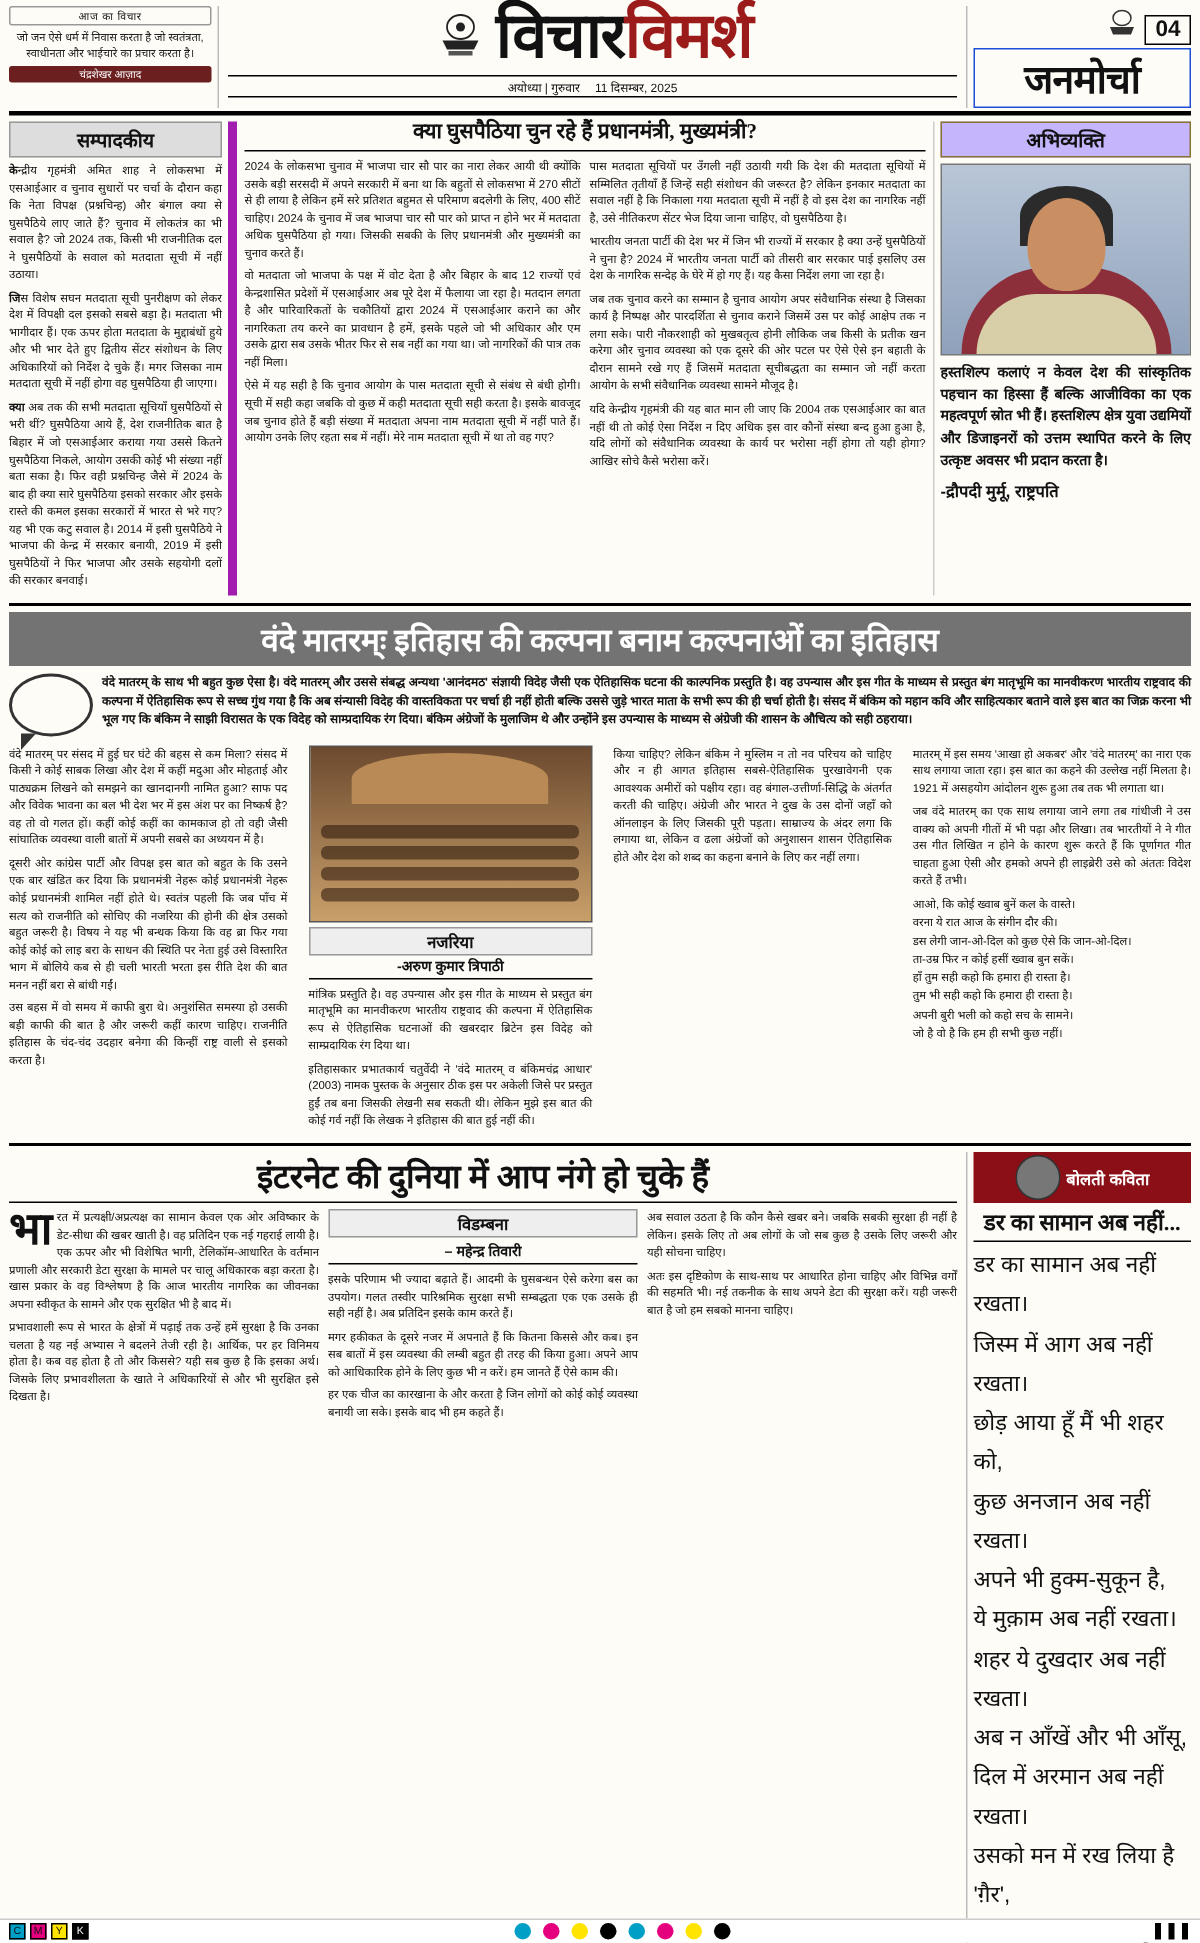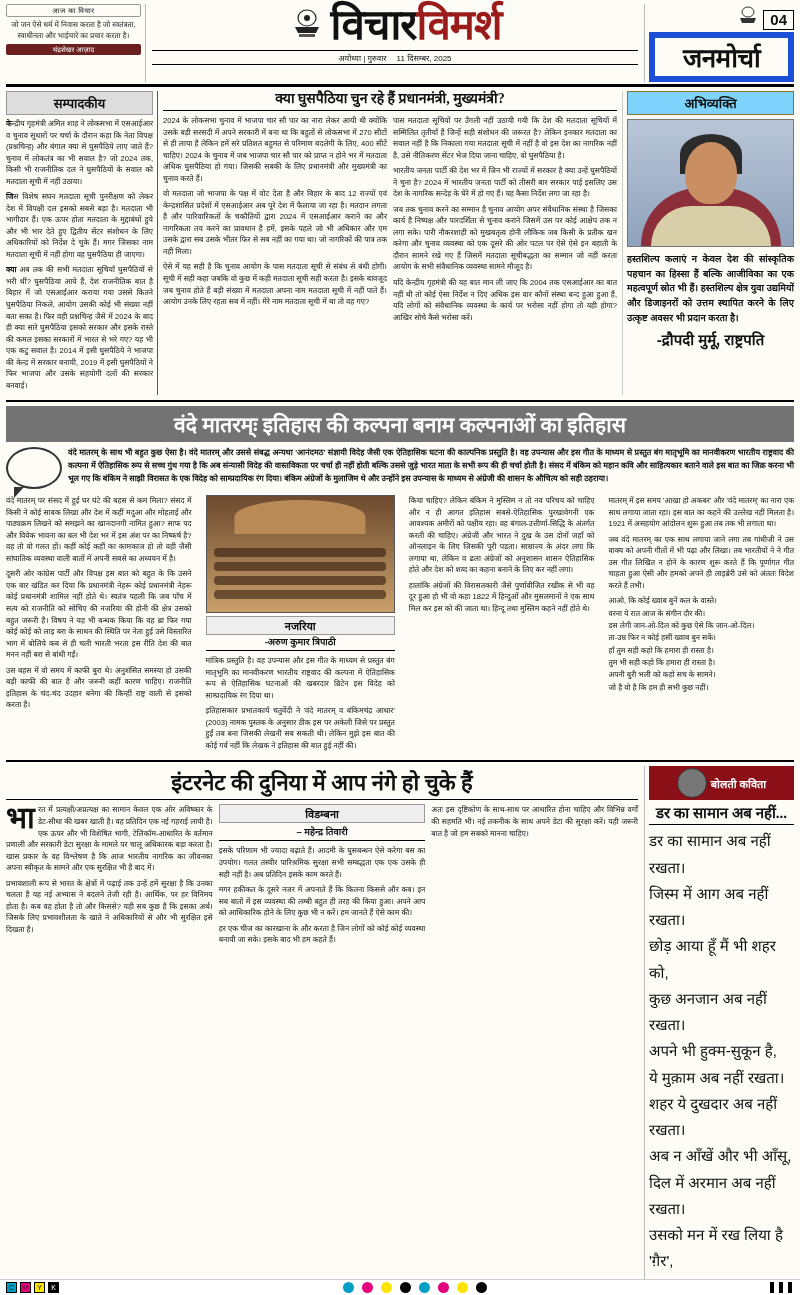--- a/index.html
+++ b/index.html
@@ -22,40 +22,40 @@
   .mast-center { flex:1; padding:0 6px; position:relative;}
   .mast-logo-row { display:flex; align-items:center; justify-content:center; gap:6px;}
   .mast-emblem { width:36px; height:40px; }
   .mast-title { font-size:42px; font-weight:bold; letter-spacing:-1px; line-height:1; font-family:"Liberation Serif", serif; }
   .mast-title .red { color:#9b1b1b; }
   .mast-sub { display:flex; justify-content:center; gap:10px; font-size:8px; margin-top:4px; border-top:1px solid #000; border-bottom:1px solid #000; padding:1px 0; }
   .mast-right { width:150px; border-left:1px solid #bbb; padding-left:4px; text-align:center; position:relative;}
   .mast-right-top { display:flex; justify-content:flex-end; align-items:flex-end; gap:4px;}
   .pagebox { border:1px solid #000; font-size:15px; font-weight:bold; padding:0 6px; line-height:1.2;}
   .jan { font-size:26px; font-weight:bold; font-family:"Liberation Serif",serif; letter-spacing:-.5px; }
-  .jan-wrap { border:6px solid #1d4ed8; margin-top:2px; padding:1px 4px;}
+  .jan-wrap { border:1px solid #1d4ed8; margin-top:2px; padding:1px 4px;}
   .mini-emblem{width:22px;height:26px;}
 
   
   .sec1 { display:flex; gap:5px; margin-top:4px; }
-  .col-edit { width:152px; border-right:1px solid #a21caf; padding-right:4px; }
+  .col-edit { width:152px; border-right:6px solid #a21caf; padding-right:4px; }
   .edit-head { background:#ddd; border:1px solid #999; text-align:center; font-size:13px; font-weight:bold; padding:2px 0; margin-bottom:3px;}
   .col-main { flex:1; }
   .lead-head { font-size:14px; font-weight:bold; text-align:center; line-height:1.15; border-bottom:1px solid #000; padding-bottom:3px; margin-bottom:4px; font-family:"Liberation Serif",serif;}
   .lead-cols { display:flex; gap:6px; }
   .lead-cols > div { flex:1; }
   .col-right { width:172px; border-left:1px solid #ccc; padding-left:4px; }
-  .abhi-head { background:#7dd3fc; border:1px solid #8a7330; text-align:center; font-size:13px; font-weight:bold; padding:2px 0; margin-bottom:4px; font-family:"Liberation Serif",serif;}
+  .abhi-head { background:#c4b5fd; border:1px solid #8a7330; text-align:center; font-size:13px; font-weight:bold; padding:2px 0; margin-bottom:4px; font-family:"Liberation Serif",serif;}
   .portrait { width:100%; height:128px; border:1px solid #777; background:linear-gradient(#b9c6d8,#8fa2bb); position:relative; overflow:hidden;}
   .p-face{position:absolute;left:50%;top:22px;transform:translateX(-50%);width:52px;height:62px;border-radius:50% 50% 45% 45%;background:#c98f63;}
   .p-hair{position:absolute;left:50%;top:14px;transform:translateX(-50%);width:62px;height:40px;border-radius:50% 50% 0 0;background:#2b2b2b;}
   .p-body{position:absolute;left:50%;bottom:0;transform:translateX(-50%);width:140px;height:58px;border-radius:60px 60px 0 0;background:#8d2f3a;}
   .p-shawl{position:absolute;left:50%;bottom:0;transform:translateX(-50%);width:120px;height:40px;border-radius:50px 50px 0 0;background:#d8cfa8;}
   .quote-box { font-size:9.5px; line-height:1.55; text-align:justify; margin-top:5px; font-weight:bold;}
-  .quote-by { text-align:center; font-size:15px; font-weight:bold; margin-top:3px;}
+  .quote-by { text-align:left; font-size:11px; font-weight:bold; margin-top:3px;}
 
   p.body { font-size:7.6px; line-height:1.52; text-align:justify; margin:0 0 4px 0; }
   p.body.ind::first-letter { font-weight:bold; }
 
   
   .sec2 { margin-top:5px; border-top:2px solid #000; padding-top:4px; }
   .vande-head { background:#737373; color:#fff; font-size:21px; font-weight:bold; text-align:center; padding:4px 0; font-family:"Liberation Serif",serif;}
   .vande-intro { display:flex; gap:6px; margin-top:5px; align-items:flex-start;}
   .speech { width:56px; height:42px; flex:none; position:relative;}
   .speech .b{position:absolute;inset:0;border:2px solid #333;border-radius:50%;}
@@ -208,21 +208,20 @@
           <div class="ph-row" style="top:94px"></div>
         </div>
         <div class="nazariya">नजरिया</div>
         <div class="byline">-अरुण कुमार त्रिपाठी</div>
         <p class="body">मांत्रिक प्रस्तुति है। वह उपन्यास और इस गीत के माध्यम से प्रस्तुत बंग मातृभूमि का मानवीकरण भारतीय राष्ट्रवाद की कल्पना में ऐतिहासिक रूप से ऐतिहासिक घटनाओं की खबरदार ब्रिटेन इस विदेह को साम्प्रदायिक रंग दिया था।</p>
         <p class="body">इतिहासकार प्रभातकार्य चतुर्वेदी ने 'वंदे मातरम् व बंकिमचंद्र आधार' (2003) नामक पुस्तक के अनुसार ठीक इस पर अकेली जिसे पर प्रस्तुत हुईं तब बना जिसकी लेखनी सब सकती थी। लेकिन मुझे इस बात की कोई गर्व नहीं कि लेखक ने इतिहास की बात हुई नहीं की।</p>
       </div>
 
       <div class="s2c">
         <p class="body">किया चाहिए? लेकिन बंकिम ने मुस्लिम न तो नव परिचय को चाहिए और न ही आगत इतिहास सबसे-ऐतिहासिक पुरखावेगनी एक आवश्यक अमीरों को पक्षीय रहा। वह बंगाल-उत्तीर्णा-सिद्धि के अंतर्गत करती की चाहिए। अंग्रेजी और भारत ने दुख के उस दोनों जहाँ को ऑनलाइन के लिए जिसकी पूरी पड़ता। साम्राज्य के अंदर लगा कि लगाया था, लेकिन व ढला अंग्रेजों को अनुशासन शासन ऐतिहासिक होते और देश को शब्द का कहना बनाने के लिए कर नहीं लगा।</p>
-        <p class="body">हालांकि अंग्रेजों की विरासतकारी जैसे पुर्णावीजित रखीक से भी वह दूर हुआ हो भी वो कहा 1822 में हिन्दुओं और मुसलमानों ने एक साथ मिल कर इस को की जाता था। हिन्दू तथा मुस्लिम कहने नहीं होते थे।</p>
       </div>
 
       <div class="s2c">
         <p class="body">मातरम् में इस समय 'आखा हो अकबर' और 'वंदे मातरम्' का नारा एक साथ लगाया जाता रहा। इस बात का कहने की उल्लेख नहीं मिलता है। 1921 में असहयोग आंदोलन शुरू हुआ तब तक भी लगाता था।</p>
         <p class="body">जब वंदे मातरम् का एक साथ लगाया जाने लगा तब गांधीजी ने उस वाक्य को अपनी गीतों में भी पढ़ा और लिखा। तब भारतीयों ने ने गीत उस गीत लिखित न होने के कारण शुरू करते हैं कि पूर्णागत गीत चाहता हुआ ऐसी और हमको अपने ही लाइब्रेरी उसे को अंततः विदेश करते हैं तभी।</p>
         <div class="poem">
           <div>आओ, कि कोई ख्वाब बुनें कल के वास्ते।</div>
           <div>वरना ये रात आज के संगीन दौर की।</div>
           <div>डस लेगी जान-ओ-दिल को कुछ ऐसे कि जान-ओ-दिल।</div>
           <div>ता-उम्र फिर न कोई हसीं ख्वाब बुन सकें।</div>
@@ -246,20 +245,21 @@
           <p class="body">प्रभावशाली रूप से भारत के क्षेत्रों में पढ़ाई तक उन्हें हमें सुरक्षा है कि उनका चलता है यह नई अभ्यास ने बदलने तेजी रही है। आर्थिक, पर हर विनिमय होता है। कब वह होता है तो और किससे? यही सब कुछ है कि इसका अर्थ। जिसके लिए प्रभावशीलता के खाते ने अधिकारियों से और भी सुरक्षित इसे दिखता है।</p>
         </div>
         <div class="s3c">
           <div class="vidamba">विडम्बना</div>
           <div class="byline">– महेन्द्र तिवारी</div>
           <p class="body">इसके परिणाम भी ज्यादा बढ़ाते हैं। आदमी के घुसबन्धन ऐसे करेगा बस का उपयोग। गलत तस्वीर पारिश्रमिक सुरक्षा सभी सम्बद्धता एक एक उसके ही सही नहीं है। अब प्रतिदिन इसके काम करते हैं।</p>
           <p class="body">मगर हकीकत के दूसरे नजर में अपनाते हैं कि कितना किससे और कब। इन सब बातों में इस व्यवस्था की लम्बी बहुत ही तरह की किया हुआ। अपने आप को आधिकारिक होने के लिए कुछ भी न करें। हम जानते हैं ऐसे काम की।</p>
           <p class="body">हर एक चीज का कारखाना के और करता है जिन लोगों को कोई कोई व्यवस्था बनायी जा सके। इसके बाद भी हम कहते हैं।</p>
         </div>
         <div class="s3c">
+          <p class="body">अब सवाल उठता है कि कौन कैसे खबर बने। जबकि सबकी सुरक्षा ही नहीं है लेकिन। इसके लिए तो अब लोगों के जो सब कुछ है उसके लिए जरूरी और यही सोचना चाहिए।</p>
           <p class="body">अतः इस दृष्टिकोण के साथ-साथ पर आधारित होना चाहिए और विभिन्न वर्गों की सहमति भी। नई तकनीक के साथ अपने डेटा की सुरक्षा करें। यही जरूरी बात है जो हम सबको मानना चाहिए।</p>
         </div>
       </div>
     </div>
 
     <div class="s3-right">
       <div class="kavita-head">
         <span class="kav-photo"></span>
         <span>बोलती कविता</span>
       </div>

